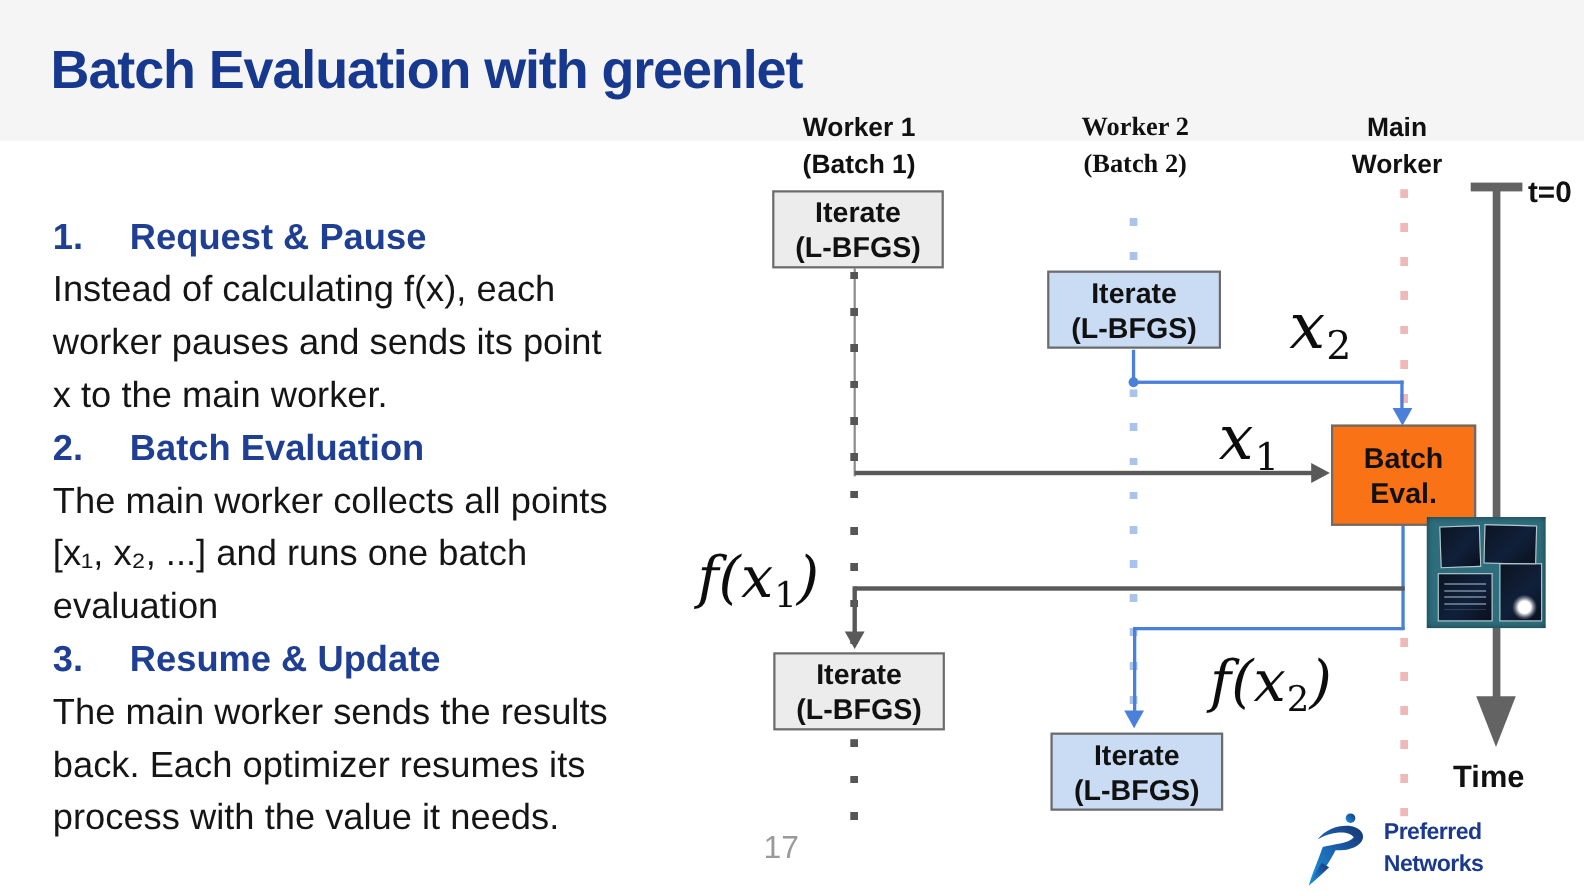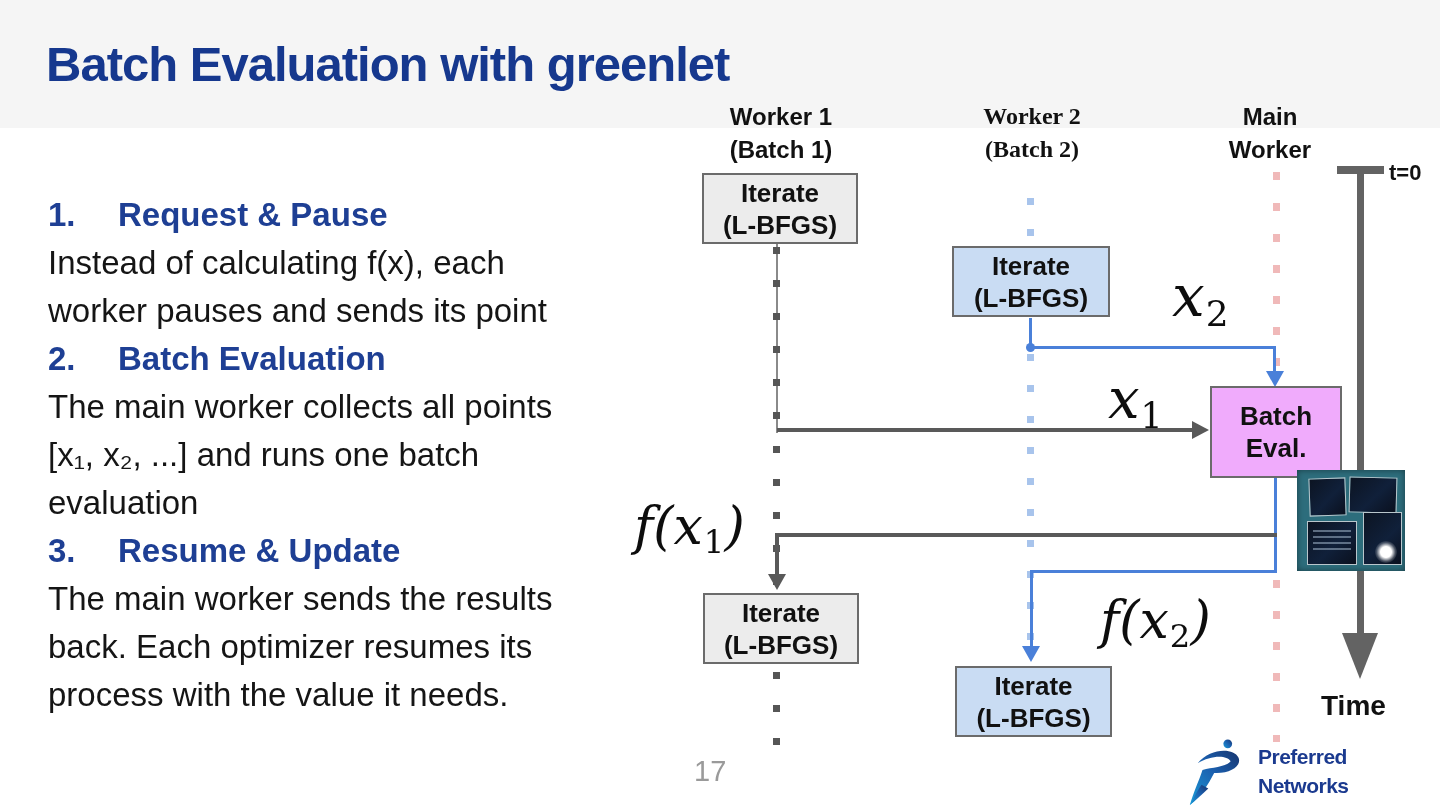--- a/index.html
+++ b/index.html
@@ -27,21 +27,21 @@
   .col-header{width:160px;text-align:center;font-size:24px;font-weight:bold;color:#111;line-height:33px;}
 
   
   .node{
     border:2px solid #6b6b6b;box-sizing:border-box;text-align:center;
     font-size:26px;font-weight:bold;color:#111;line-height:32px;
     display:flex;flex-direction:column;justify-content:center;z-index:5;
   }
   .node-gray{background:#ececec;}
   .node-blue{background:#c9dcf3;}
-  .node-pink{background:#f0abfc;}
+  .node-pink{background:#f97316;}
 
   
   .vdots{width:7px;z-index:1;}
   .dots-gray{background-image:repeating-linear-gradient(to bottom,#565656 0,#565656 7px,transparent 7px,transparent 33px);}
   .dots-blue{background-image:repeating-linear-gradient(to bottom,#a8c4ec 0,#a8c4ec 7px,transparent 7px,transparent 31px);}
   .dots-pink{background-image:repeating-linear-gradient(to bottom,#f0b9b9 0,#f0b9b9 8px,transparent 8px,transparent 31px);}
   .thinline{width:2px;background:#8a8a8a;z-index:1;}
 
   
   .dark-line{background:#595959;z-index:3;}
@@ -56,21 +56,21 @@
   .arr-down-axis{border-left:18px solid transparent;border-right:18px solid transparent;border-top:46px solid #636363;}
 
   
   .math{font-family:"DejaVu Serif","Liberation Serif",serif;font-style:italic;color:#0d0d0d;white-space:nowrap;z-index:6;}
   .math sub{font-size:0.62em;font-style:normal;vertical-align:-0.28em;margin-left:1px;}
   .math-x1{font-size:56px;}
   .math-x2{font-size:58px;}
   .math-f{font-size:52px;}
 
   
-  .axis-label{font-size:22px;font-weight:bold;color:#111;}
+  .axis-label{font-size:27px;font-weight:bold;color:#111;}
 
   
   .chip-photo{left:1297px;top:470px;width:108px;height:101px;background:#2d6d7c;z-index:7;box-shadow:inset 0 0 6px rgba(0,0,0,.45);}
   .chip{position:absolute;background:linear-gradient(135deg,#0c1422 0%,#10203a 55%,#0a101e 100%);border:1px solid #b9c6cc;}
   .chip-text{position:absolute;left:5px;top:8px;right:5px;height:24px;
     background-image:repeating-linear-gradient(to bottom,#9fb3c8 0,#9fb3c8 2px,transparent 2px,transparent 6px);opacity:.55;}
   .glare{position:absolute;right:4px;top:28px;width:22px;height:22px;border-radius:50%;
     background:radial-gradient(circle,#ffffff 0 35%,rgba(255,255,255,.25) 60%,transparent 75%);}
 
   
@@ -81,20 +81,21 @@
 </head>
 <body>
 
 <div class="abs title-band"></div>
 <div class="abs slide-title">Batch Evaluation with greenlet</div>
 
 <div class="abs steps">
   <div class="step-line step-heading"><span class="step-num">1.</span><span>Request &amp; Pause</span></div>
   <div class="step-line">Instead of calculating f(x), each</div>
   <div class="step-line">worker pauses and sends its point</div>
+  <div class="step-line">x to the main worker.</div>
   <div class="step-line step-heading"><span class="step-num">2.</span><span>Batch Evaluation</span></div>
   <div class="step-line">The main worker collects all points</div>
   <div class="step-line">[x₁, x₂, ...] and runs one batch</div>
   <div class="step-line">evaluation</div>
   <div class="step-line step-heading"><span class="step-num">3.</span><span>Resume &amp; Update</span></div>
   <div class="step-line">The main worker sends the results</div>
   <div class="step-line">back. Each optimizer resumes its</div>
   <div class="step-line">process with the value it needs.</div>
 </div>
 

